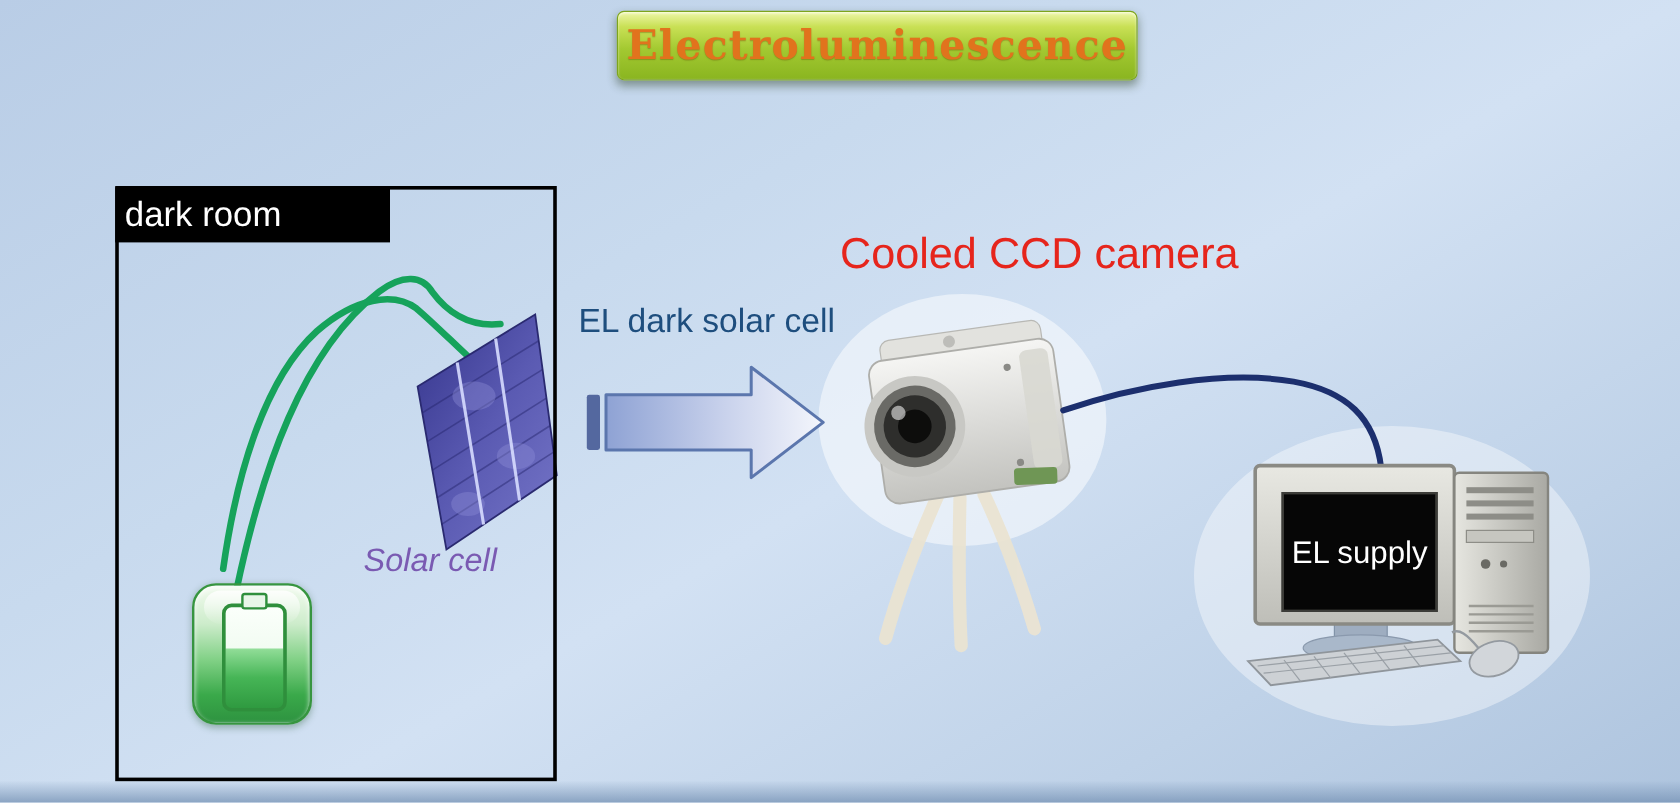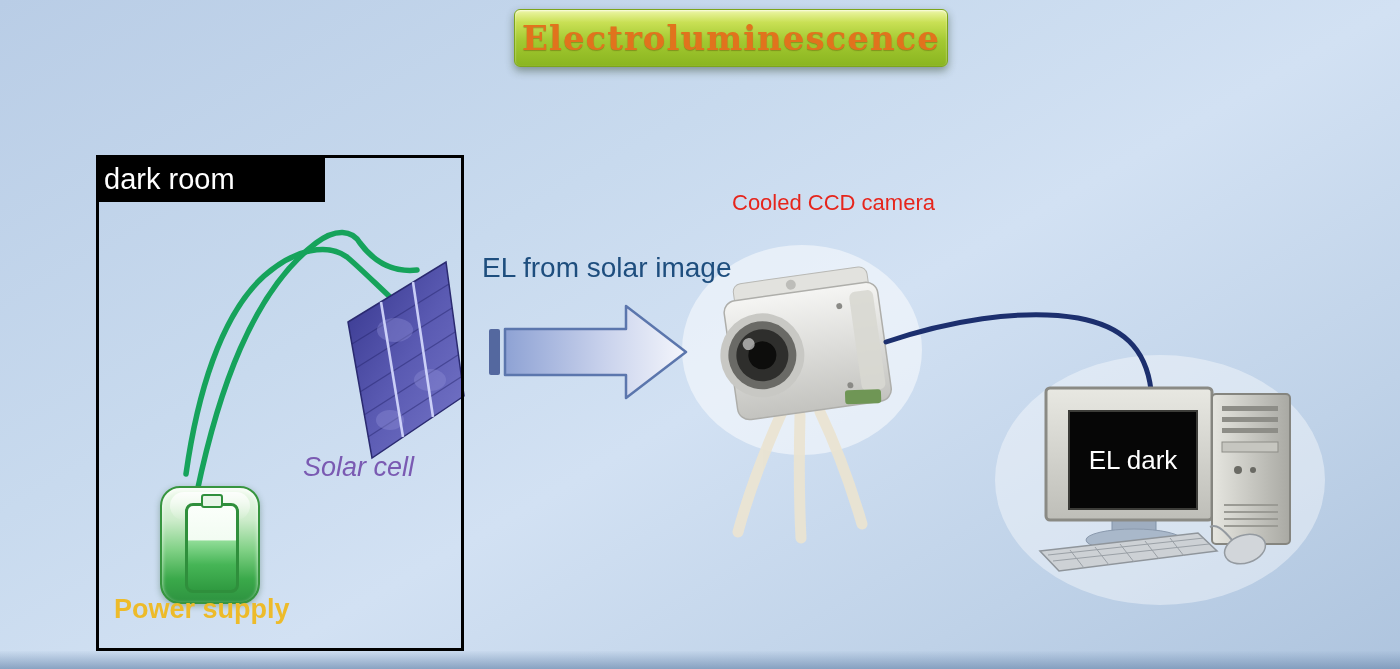--- a/index.html
+++ b/index.html
@@ -21,21 +21,21 @@
 
   .dark-room{position:absolute;left:96px;top:155px;width:368px;height:496px;border:3px solid #000;
     box-sizing:border-box;z-index:1;}
   .dark-room-label{position:absolute;left:96px;top:156px;width:229px;height:46px;background:#000;color:#fff;
     font-size:29px;line-height:46px;padding-left:8px;box-sizing:border-box;z-index:3;}
 
   .label{position:absolute;z-index:3;white-space:nowrap;}
   .solar-cell-label{left:303px;top:452px;font-size:27px;color:#7a5ab2;font-style:italic;}
   .power-supply-label{left:114px;top:594px;font-size:27px;color:#edbb2a;font-weight:bold;z-index:3;}
   .el-arrow-label{left:482px;top:252px;font-size:28px;color:#1e4e7e;}
-  .camera-label{left:732px;top:190px;font-size:22px;color:#e6251c;}
+  .camera-label{left:700px;top:190px;font-size:36px;color:#e6251c;}
 
   .power-supply{position:absolute;left:160px;top:486px;width:100px;height:118px;border-radius:20px;
     background:linear-gradient(180deg,#f2fbef 0%,#cdeccb 28%,#7fd084 55%,#3aa94a 80%,#2e9340 100%);
     border:2px solid #37953f;
     box-shadow:inset 0 2px 4px rgba(255,255,255,0.8), 0 2px 6px rgba(30,80,40,0.35);
     box-sizing:border-box;z-index:2;}
   .battery{position:absolute;left:23px;top:15px;width:48px;height:84px;border:3px solid #2f8f3c;border-radius:8px;
     background:linear-gradient(180deg,#fbfffb 0%,#f2fcf2 40%,#8fdc96 42%,#46b556 70%,#2f9a40 100%);}
   .battery-cap{position:absolute;left:39px;top:6px;width:18px;height:10px;border-radius:3px;
     background:#e8f6e8;border:2px solid #2f8f3c;}
@@ -184,22 +184,21 @@
   <div class="dark-room"></div>
   <div class="dark-room-label">dark room</div>
 
   <div class="power-supply">
     <div class="ps-gloss"></div>
     <div class="battery"></div>
     <div class="battery-cap"></div>
   </div>
 
   <div class="label solar-cell-label">Solar cell</div>
-  <div class="label power-supply-label">Power supply</div>
-  <div class="label el-arrow-label">EL from solar image</div>
+  <div class="label el-arrow-label">EL dark solar cell</div>
   <div class="label camera-label">Cooled CCD camera</div>
 
   <div class="screen">
-    <span class="screen-text">EL dark</span>
+    <span class="screen-text">EL supply</span>
   </div>
 
   <div class="bottom-band"></div>
 </div>
 
 </body></html>

